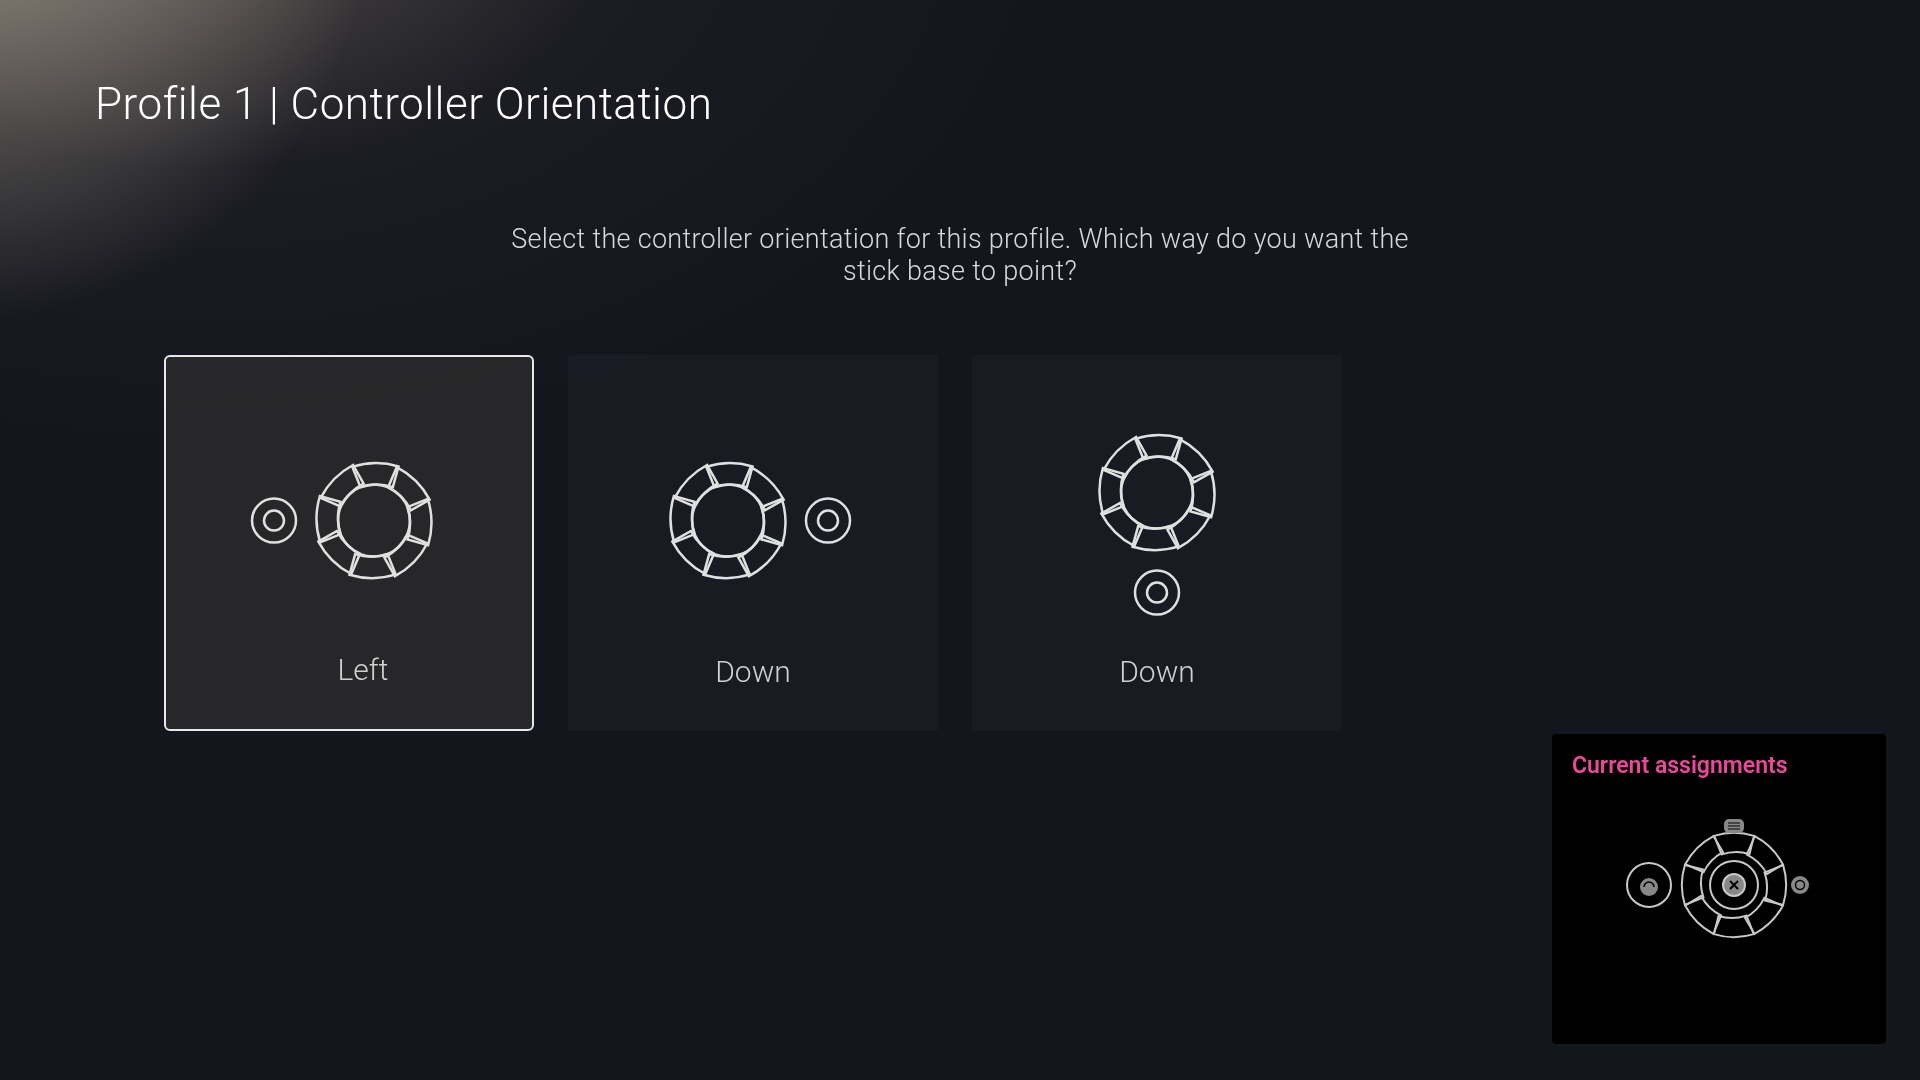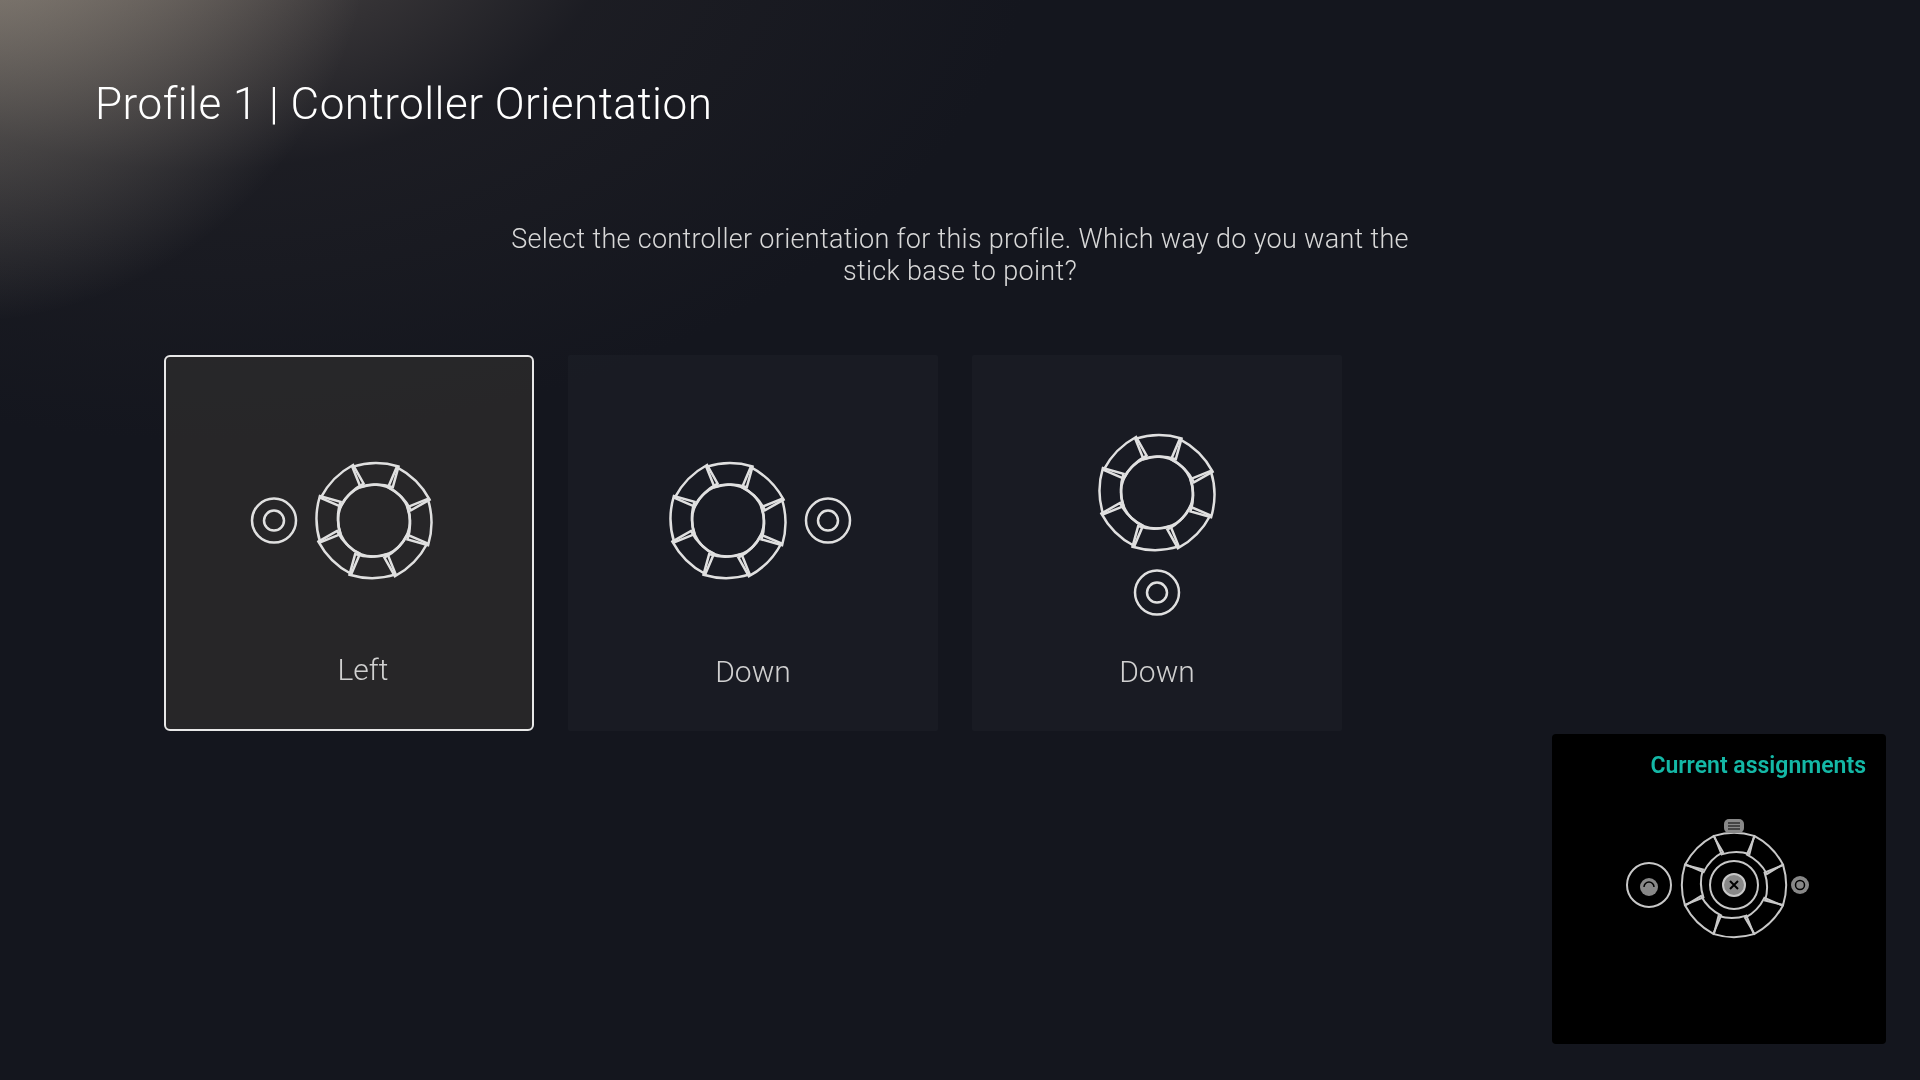--- a/index.html
+++ b/index.html
@@ -99,22 +99,22 @@
       width: 334px;
       height: 310px;
       background: #000000;
       border-radius: 4px;
       padding: 18px 20px;
     }
     
     .assignments-title {
       font-size: 23px;
       font-weight: 600;
-      color: #14b8a6;
-      text-align: right;
+      color: #ec4899;
+      text-align: left;
       margin-bottom: 12px;
     }
     
     .assignments-icon {
       display: flex;
       justify-content: center;
       margin-top: 16px;
     }
   </style>
 </head>

